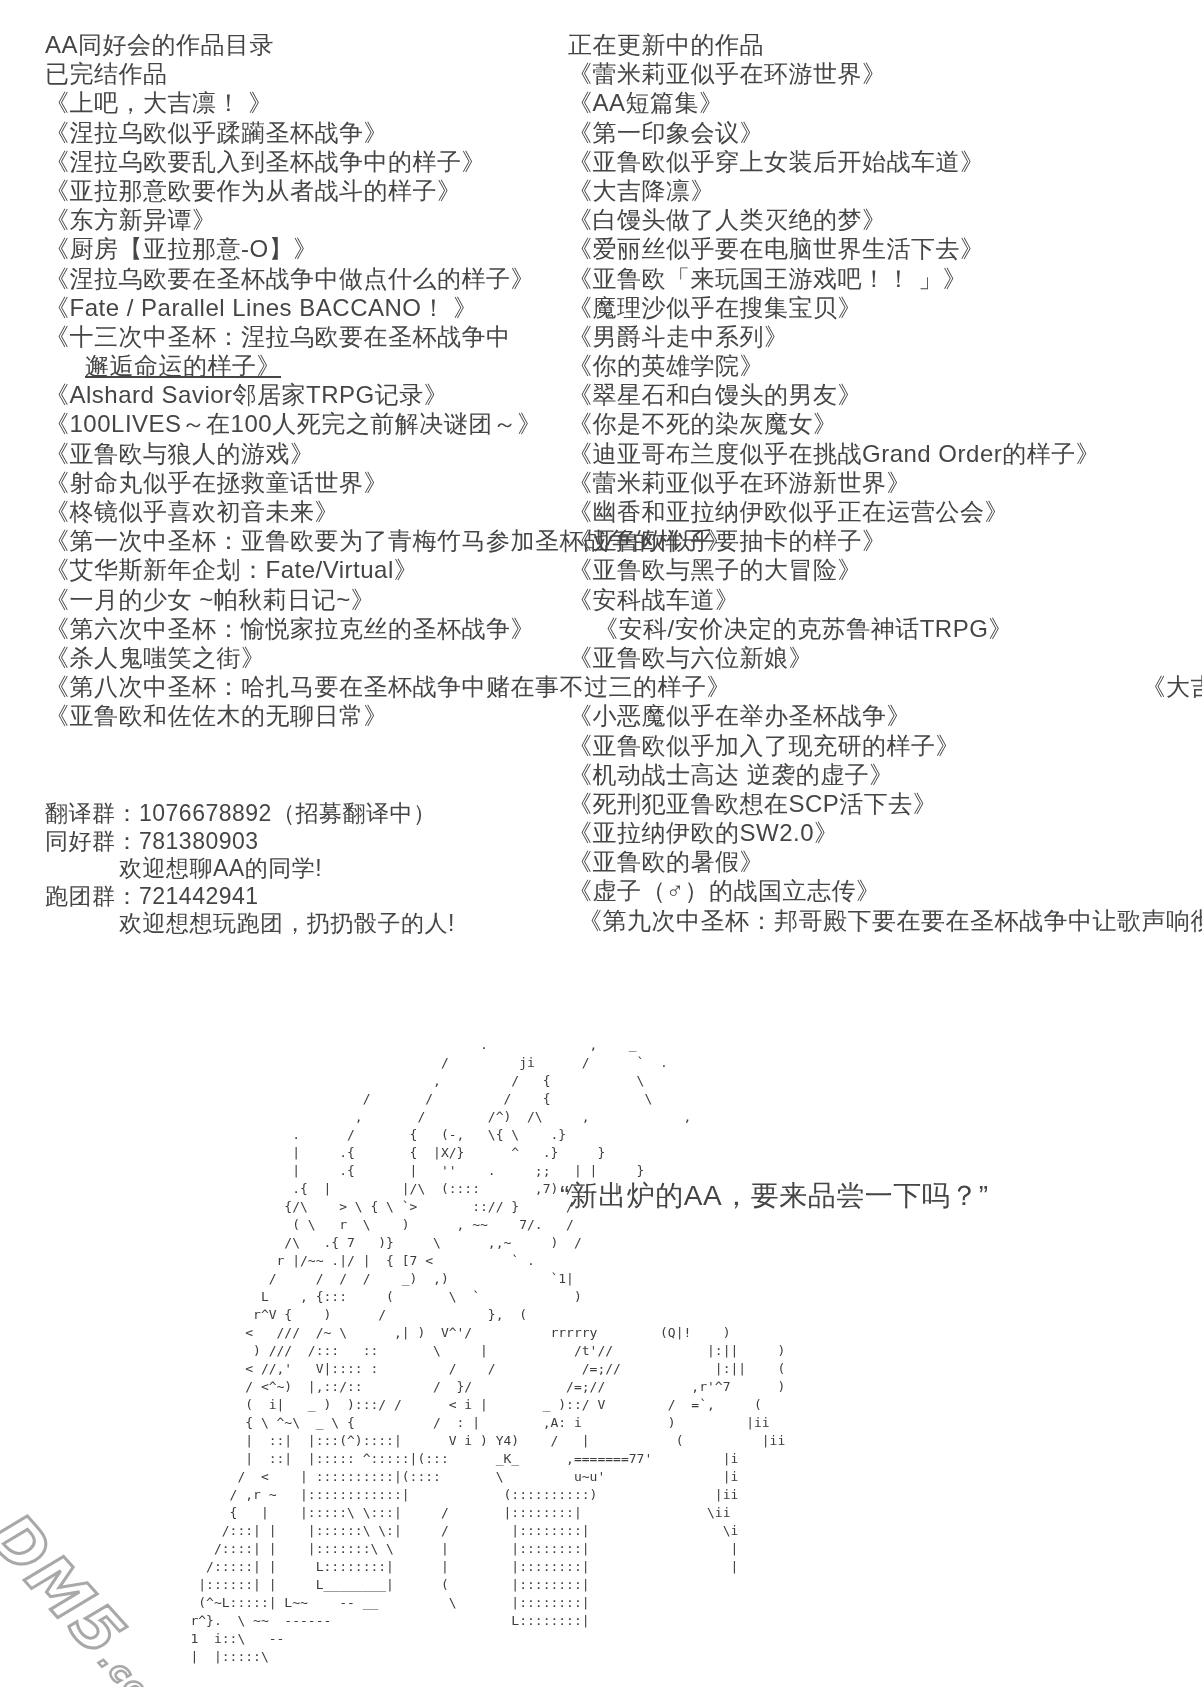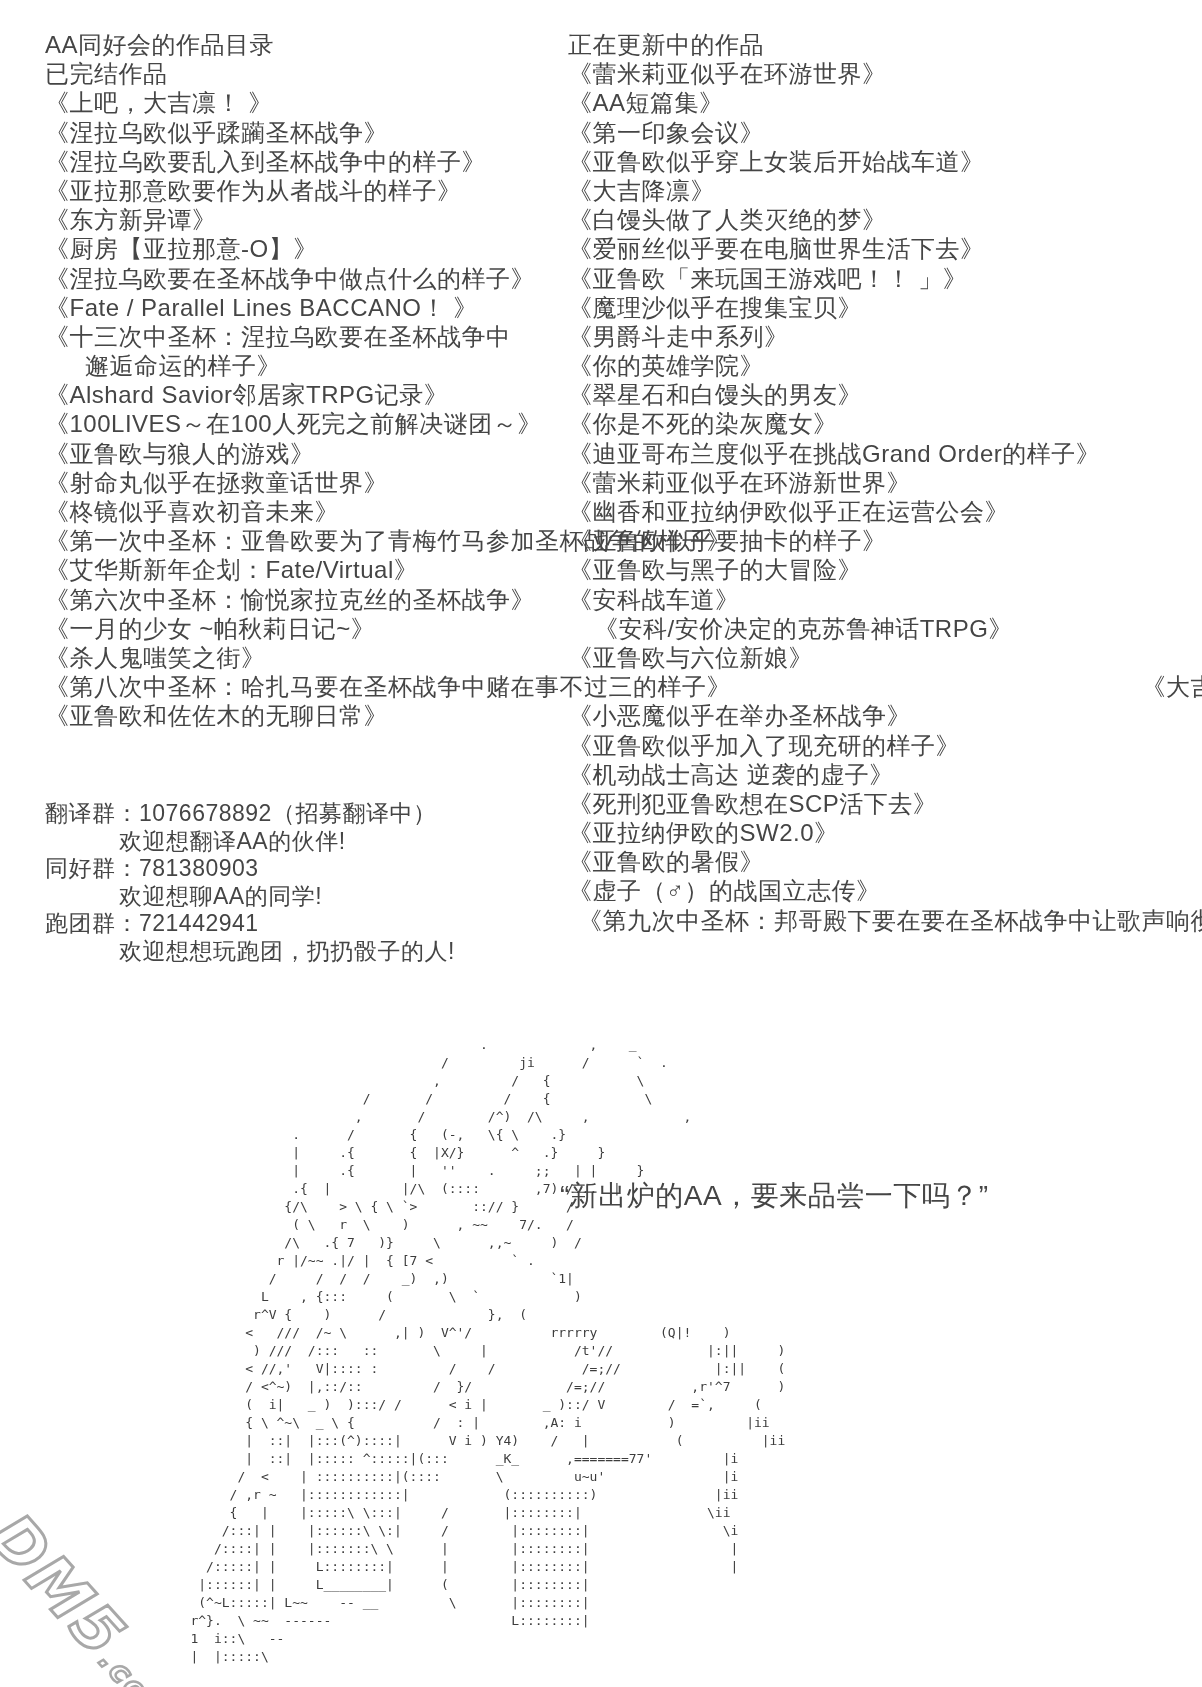--- a/index.html
+++ b/index.html
@@ -13,21 +13,21 @@
   }
   .col{position:absolute;white-space:nowrap;}
   .col .line{
     font-size:24px;
     line-height:29.2px;
     height:29.2px;
     letter-spacing:0.5px;
   }
   .col-left{left:45px;top:30px;}
   .col-right{left:568px;top:30px;}
-  .cont{padding-left:40px;}
+  .cont{padding-left:40px;text-decoration:underline;}
   .ind1{padding-left:26px;}
   .ind2{padding-left:40px;text-align:right;}
   .ind-sm{padding-left:10px;}
 
   .qq-block{position:absolute;left:45px;top:800px;white-space:nowrap;}
   .qq-block .line{font-size:23px;line-height:27.6px;height:27.6px;letter-spacing:0.5px;}
   .qq-note{padding-left:74px;}
 
   .dialogue{
     position:absolute;left:560px;top:1183px;
@@ -74,22 +74,22 @@
   <div class="line">《Fate / Parallel Lines BACCANO！ 》</div>
   <div class="line">《十三次中圣杯：涅拉乌欧要在圣杯战争中</div>
   <div class="line cont">邂逅命运的样子》</div>
   <div class="line">《Alshard Savior邻居家TRPG记录》</div>
   <div class="line">《100LIVES～在100人死完之前解决谜团～》</div>
   <div class="line">《亚鲁欧与狼人的游戏》</div>
   <div class="line">《射命丸似乎在拯救童话世界》</div>
   <div class="line">《柊镜似乎喜欢初音未来》</div>
   <div class="line">《第一次中圣杯：亚鲁欧要为了青梅竹马参加圣杯战争的样子》</div>
   <div class="line">《艾华斯新年企划：Fate/Virtual》</div>
+  <div class="line">《一月的少女 ~帕秋莉日记~》</div>
   <div class="line">《第六次中圣杯：愉悦家拉克丝的圣杯战争》</div>
-  <div class="line">《一月的少女 ~帕秋莉日记~》</div>
   <div class="line">《杀人鬼嗤笑之街》</div>
   <div class="line">《第八次中圣杯：哈扎马要在圣杯战争中赌在事不过三的样子》</div>
   <div class="line">《亚鲁欧和佐佐木的无聊日常》</div>
 </div>
 
 <div class="col col-right">
   <div class="line">正在更新中的作品</div>
   <div class="line">《蕾米莉亚似乎在环游世界》</div>
   <div class="line">《AA短篇集》</div>
   <div class="line">《第一印象会议》</div>
@@ -117,21 +117,20 @@
   <div class="line">《机动战士高达 逆袭的虚子》</div>
   <div class="line">《死刑犯亚鲁欧想在SCP活下去》</div>
   <div class="line">《亚拉纳伊欧的SW2.0》</div>
   <div class="line">《亚鲁欧的暑假》</div>
   <div class="line">《虚子（♂）的战国立志传》</div>
   <div class="line ind-sm">《第九次中圣杯：邦哥殿下要在要在圣杯战争中让歌声响彻是也》</div>
 </div>
 
 <div class="qq-block">
   <div class="line"><span>翻译群：</span><span>1076678892（招募翻译中）</span></div>
-  <div class="line qq-note">欢迎想翻译AA的伙伴!</div>
   <div class="line"><span>同好群：</span><span>781380903</span></div>
   <div class="line qq-note">欢迎想聊AA的同学!</div>
   <div class="line"><span>跑团群：</span><span>721442941</span></div>
   <div class="line qq-note">欢迎想想玩跑团，扔扔骰子的人!</div>
 </div>
 
 <div class="dialogue">“新出炉的AA，要来品尝一下吗？”</div>
 
 <pre class="ascii-art">                                              .             ,    _
                                          /         ji      /      `  .

